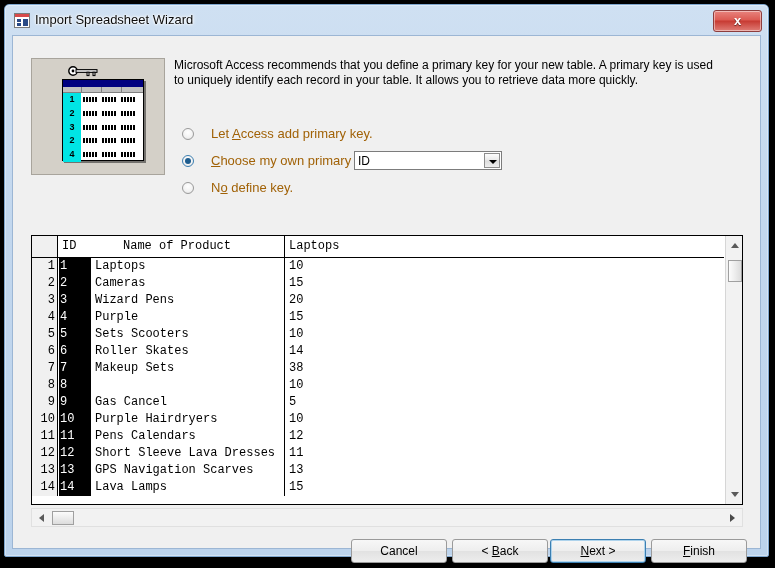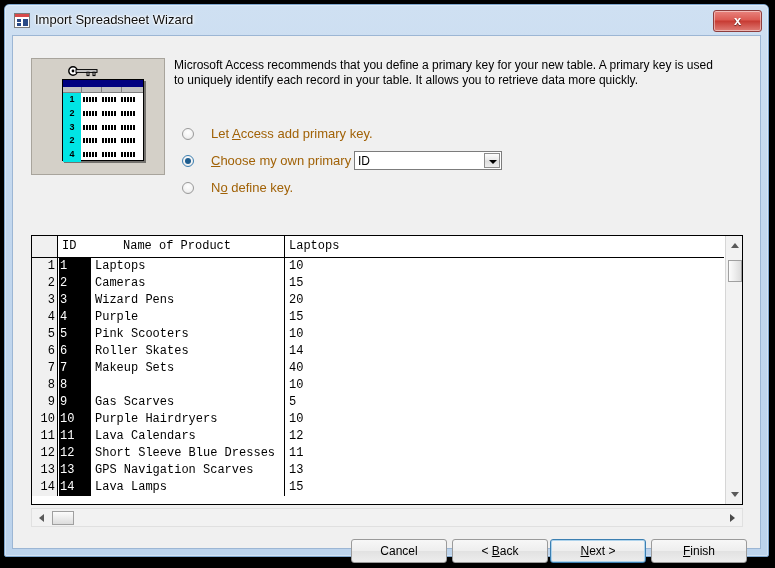--- a/index.html
+++ b/index.html
@@ -345,69 +345,69 @@
             <div class="gr">
               <div class="c-gut">4</div>
               <div class="c-id">4</div>
               <div class="c-name">Purple</div>
               <div class="c-div"></div>
               <div class="c-qty">15</div>
             </div>
             <div class="gr">
               <div class="c-gut">5</div>
               <div class="c-id">5</div>
-              <div class="c-name">Pink Scooters</div>
+              <div class="c-name">Sets Scooters</div>
               <div class="c-div"></div>
               <div class="c-qty">10</div>
             </div>
             <div class="gr">
               <div class="c-gut">6</div>
               <div class="c-id">6</div>
               <div class="c-name">Roller Skates</div>
               <div class="c-div"></div>
               <div class="c-qty">14</div>
             </div>
             <div class="gr">
               <div class="c-gut">7</div>
               <div class="c-id">7</div>
               <div class="c-name">Makeup Sets</div>
               <div class="c-div"></div>
-              <div class="c-qty">40</div>
+              <div class="c-qty">38</div>
             </div>
             <div class="gr">
               <div class="c-gut">8</div>
               <div class="c-id">8</div>
               <div class="c-div"></div>
               <div class="c-qty">10</div>
             </div>
             <div class="gr">
               <div class="c-gut">9</div>
               <div class="c-id">9</div>
-              <div class="c-name">Gas Scarves</div>
+              <div class="c-name">Gas Cancel</div>
               <div class="c-div"></div>
               <div class="c-qty">5</div>
             </div>
             <div class="gr">
               <div class="c-gut">10</div>
               <div class="c-id">10</div>
               <div class="c-name">Purple Hairdryers</div>
               <div class="c-div"></div>
               <div class="c-qty">10</div>
             </div>
             <div class="gr">
               <div class="c-gut">11</div>
               <div class="c-id">11</div>
-              <div class="c-name">Lava Calendars</div>
+              <div class="c-name">Pens Calendars</div>
               <div class="c-div"></div>
               <div class="c-qty">12</div>
             </div>
             <div class="gr">
               <div class="c-gut">12</div>
               <div class="c-id">12</div>
-              <div class="c-name">Short Sleeve Blue Dresses</div>
+              <div class="c-name">Short Sleeve Lava Dresses</div>
               <div class="c-div"></div>
               <div class="c-qty">11</div>
             </div>
             <div class="gr">
               <div class="c-gut">13</div>
               <div class="c-id">13</div>
               <div class="c-name">GPS Navigation Scarves</div>
               <div class="c-div"></div>
               <div class="c-qty">13</div>
             </div>

